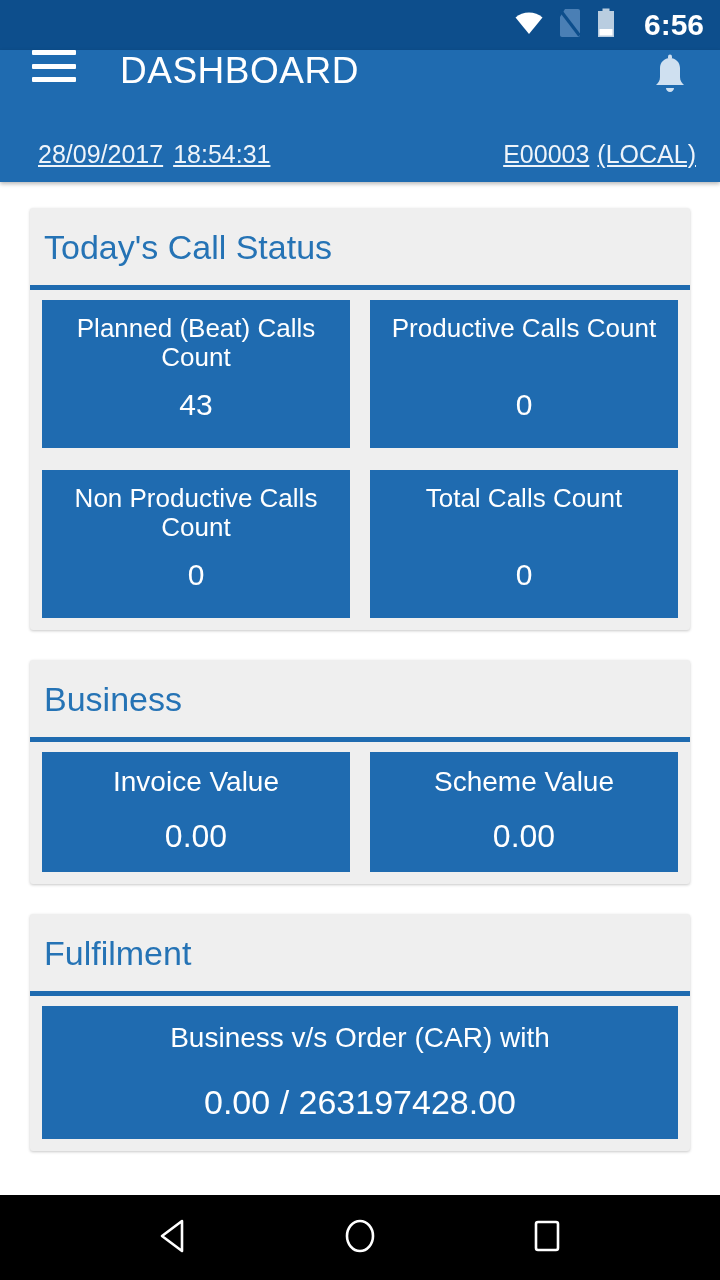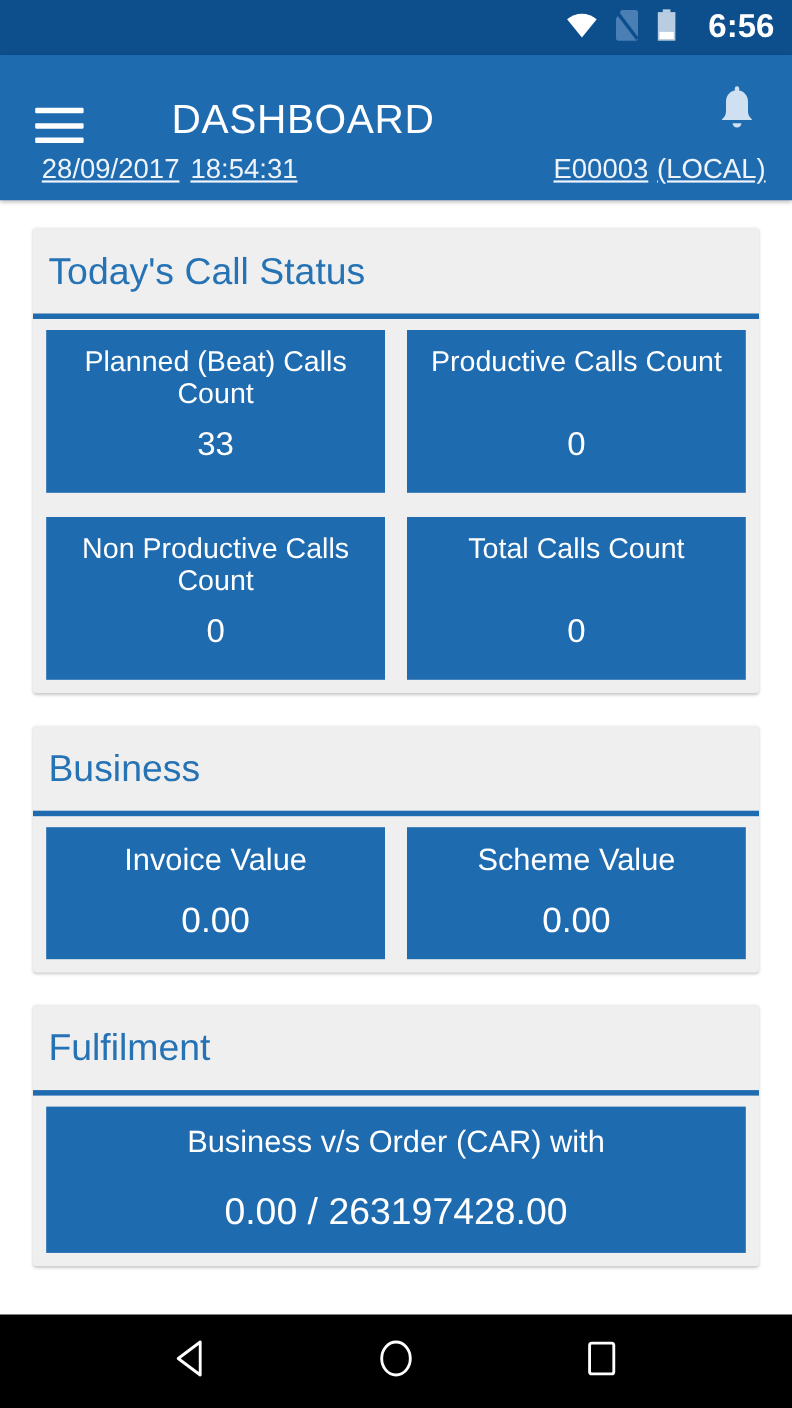--- a/index.html
+++ b/index.html
@@ -53,23 +53,22 @@
     background: #1f6bb0;
     flex: 0 0 auto;
     padding-bottom: 4px;
     box-shadow: 0 2px 4px rgba(0,0,0,0.28);
     position: relative;
     z-index: 5;
   }
   .app-bar-top {
     height: 80px;
     display: flex;
-    align-items: flex-end;
+    align-items: flex-start;
     padding: 0 22px 0 32px;
-    gap: 36px;
   }
   .hamburger {
     width: 44px;
     height: 32px;
     display: flex;
     flex-direction: column;
     justify-content: space-between;
     cursor: pointer;
     flex: 0 0 auto;
   }
@@ -278,21 +277,21 @@
   <div class="content">
 
     <div class="card">
       <div class="card-header">
         <div class="card-title">Today's Call Status</div>
       </div>
       <div class="card-body">
         <div class="tile-row">
           <div class="tile">
             <div class="tile-label">Planned (Beat) Calls Count</div>
-            <div class="tile-value">33</div>
+            <div class="tile-value">43</div>
           </div>
           <div class="tile">
             <div class="tile-label">Productive Calls Count</div>
             <div class="tile-value">0</div>
           </div>
         </div>
         <div class="tile-row">
           <div class="tile">
             <div class="tile-label">Non Productive Calls Count</div>
             <div class="tile-value">0</div>

